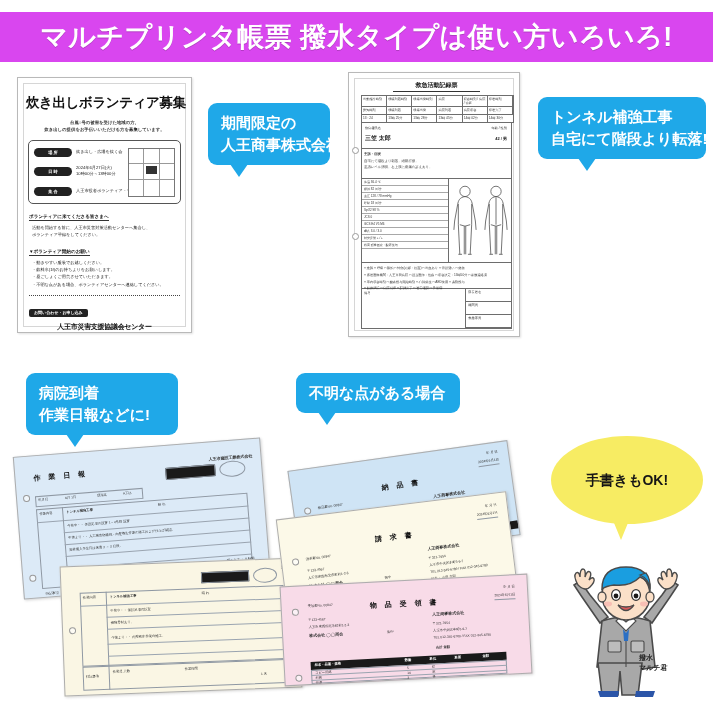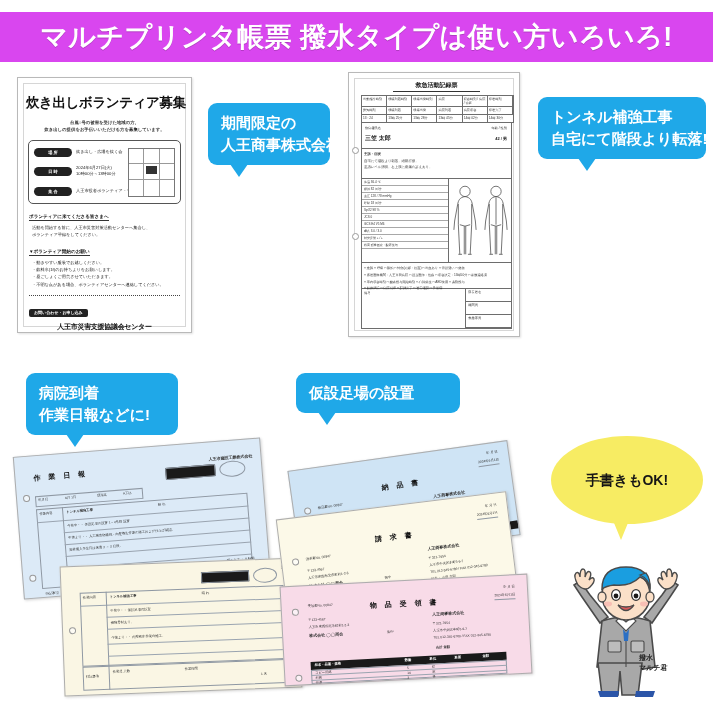--- a/index.html
+++ b/index.html
@@ -362,21 +362,21 @@
     <span class="ln">トンネル補強工事</span>
     <span class="ln">自宅にて階段より転落!</span>
   </div>
 
   <div class="bubble tail-lm" id="bubble-site">
     <span class="ln">病院到着</span>
     <span class="ln">作業日報などに!</span>
   </div>
 
   <div class="bubble tail-l" id="bubble-water">
-    <span class="ln">仮設足場の設置</span>
+    <span class="ln">不明な点がある場合</span>
   </div>
 
   <div class="tform" id="report1">
     <div class="tf-punch" style="left:6px;top:38px;"></div>
     <div class="tf-punch" style="left:6px;top:118px;"></div>
     <div class="tf-title" style="left:18px;top:17px;text-align:left;width:90px;">作 業 日 報</div>
     <div class="tf-blk" style="right:8px;top:14px;font-weight:bold;font-size:4px;">人王市建設工業株式会社</div>
     <div class="tf-box" style="left:150px;top:22px;width:50px;height:12px;background:#1a1a1a;"></div>
     <div class="tf-box" style="left:204px;top:20px;width:26px;height:16px;border-radius:50%;"></div>
     <div class="tf-box" style="left:18px;top:40px;width:108px;height:11px;"></div>

